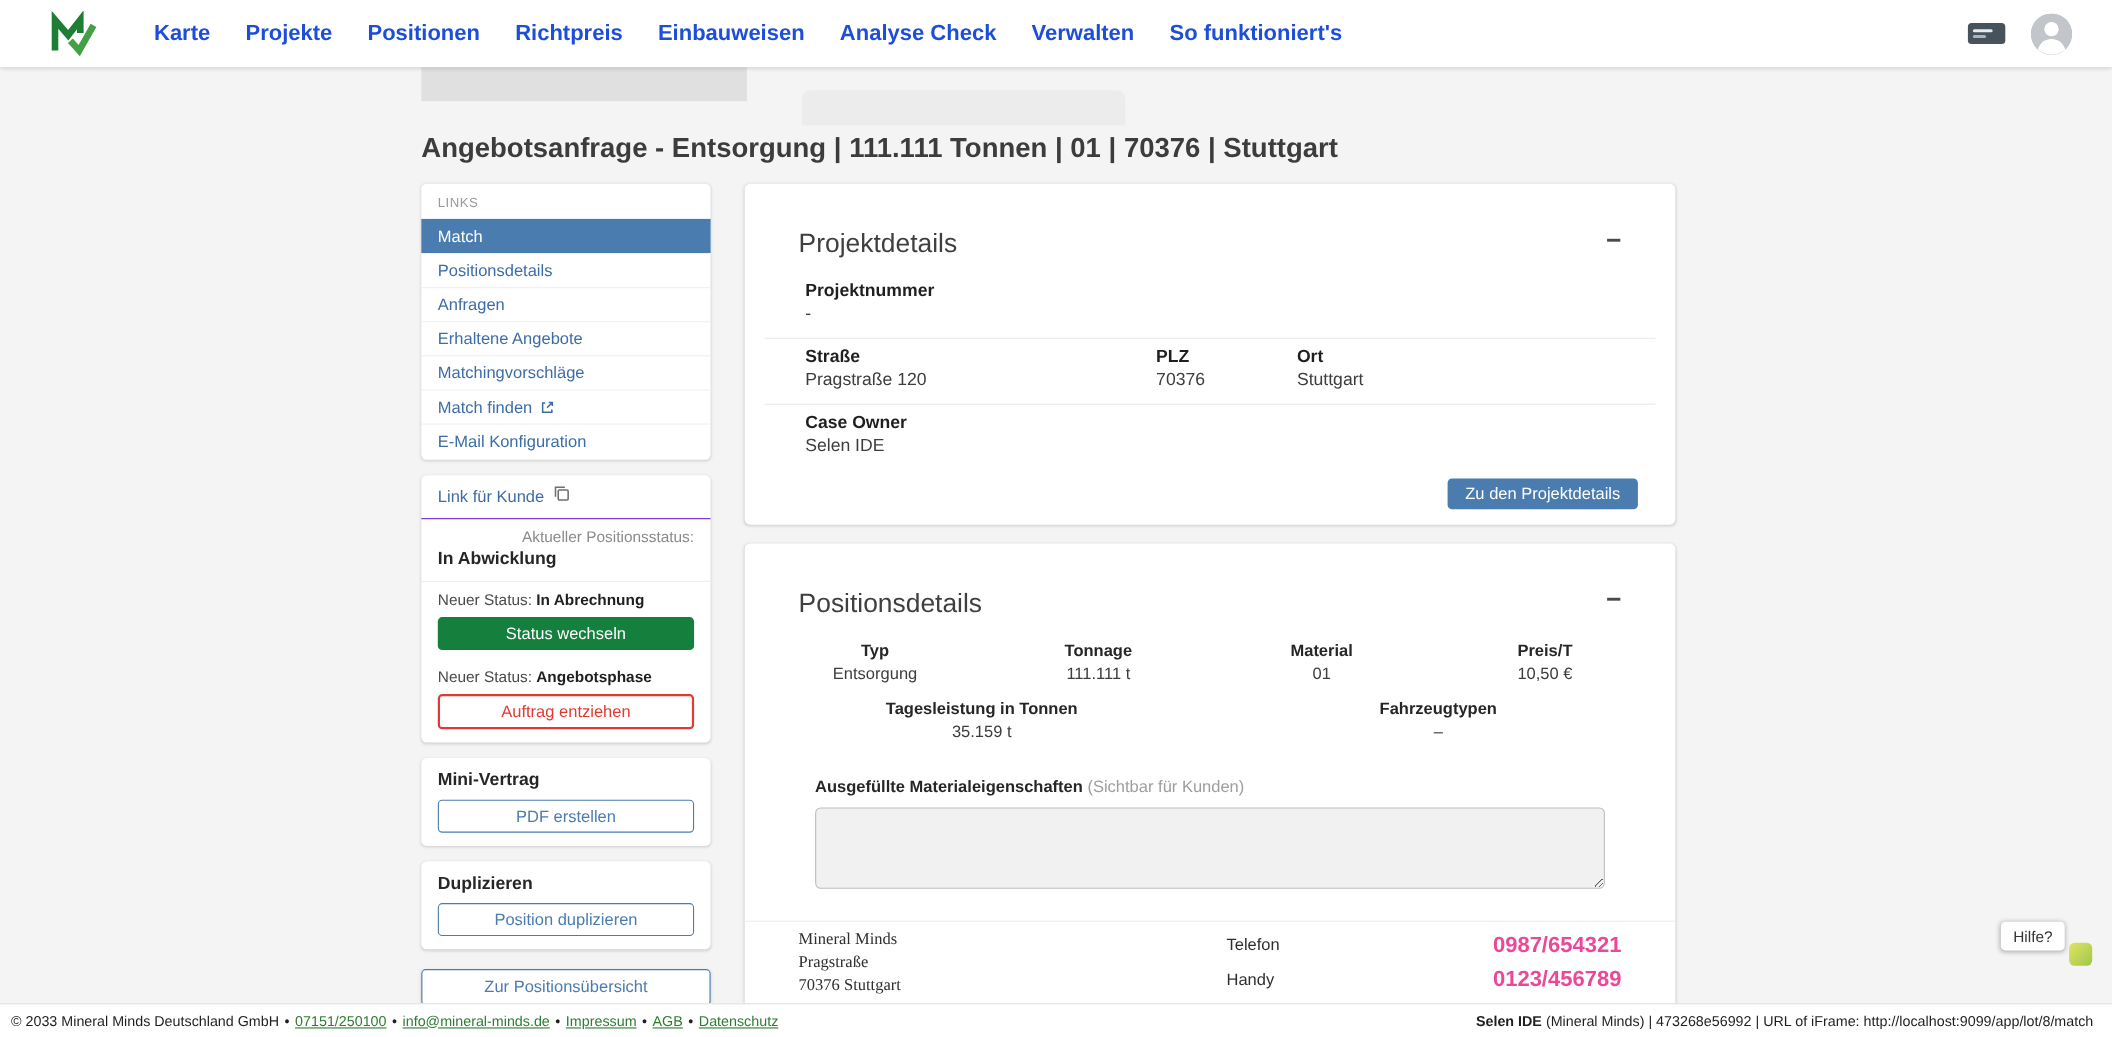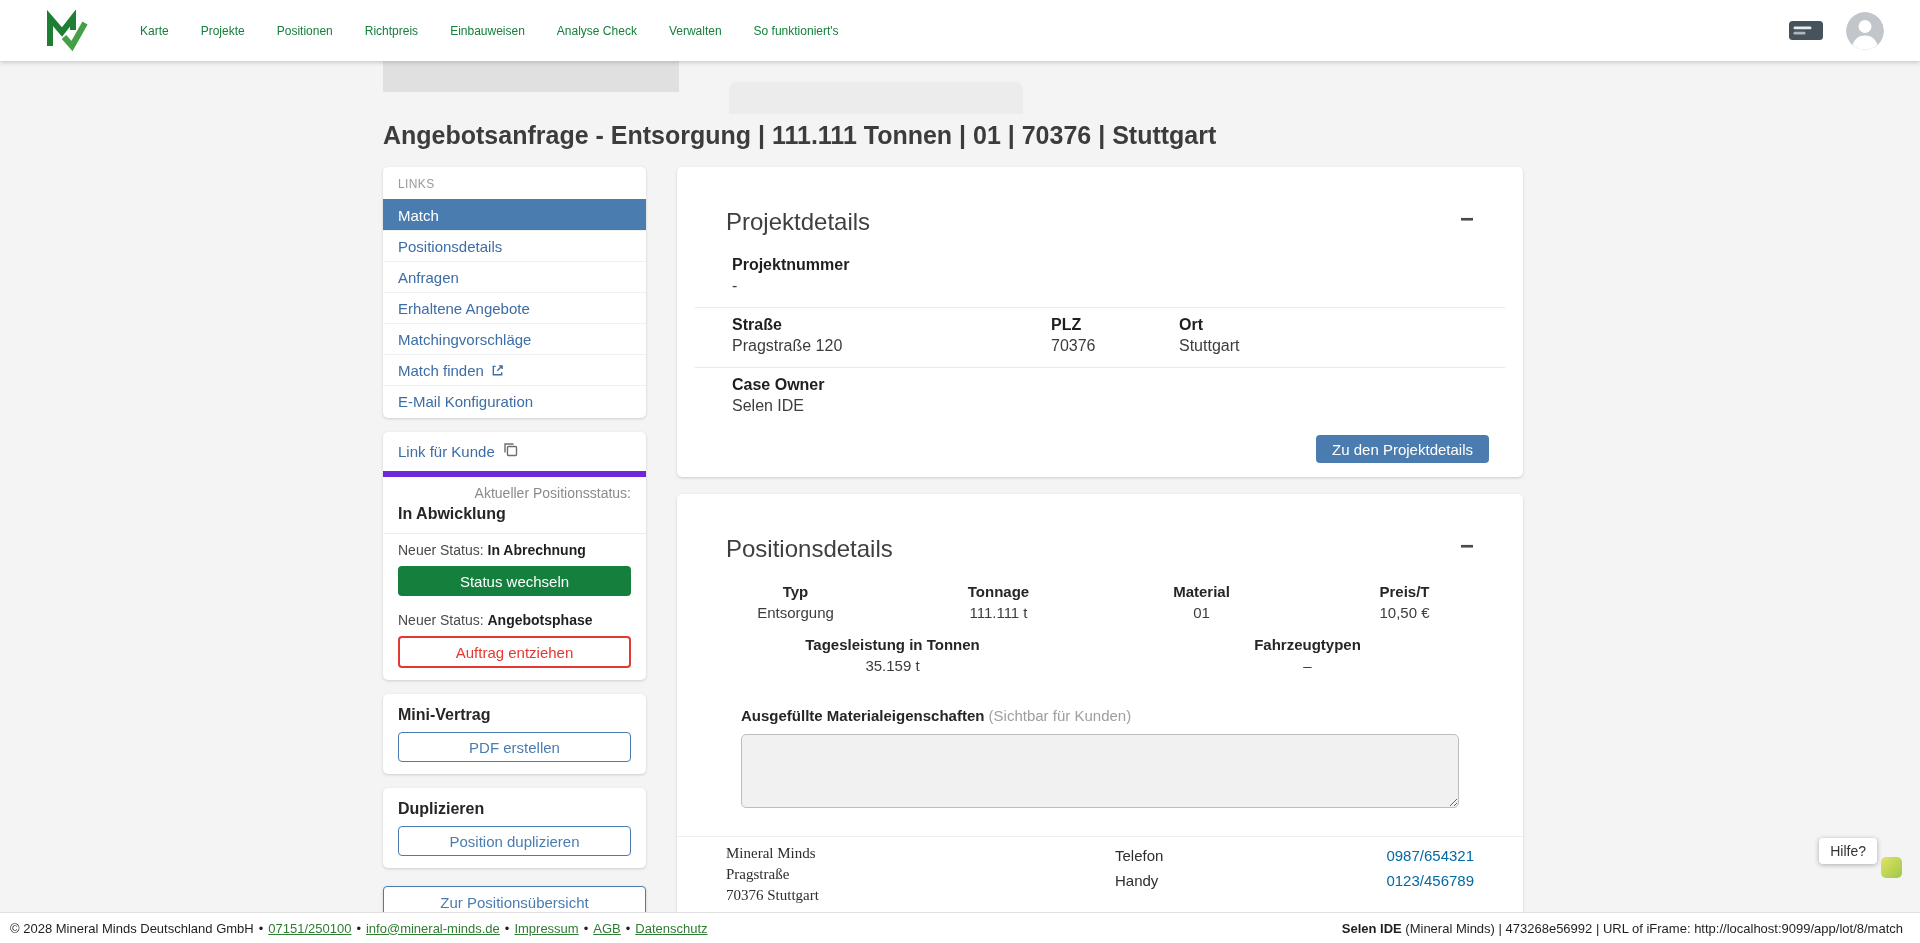--- a/index.html
+++ b/index.html
@@ -12,21 +12,21 @@
   .app{position:absolute;inset:0;background:#f4f4f4;}
 
   
   .navbar{
     position:absolute;top:0;left:0;right:0;height:61px;background:#fff;
     box-shadow:0 1px 5px rgba(0,0,0,.22);display:flex;align-items:center;
     padding:0 36px 0 43px;box-sizing:border-box;z-index:30;
   }
   .logo{display:flex;align-items:center;cursor:pointer;}
   .nav-links{display:flex;margin-left:51px;gap:32px;align-items:center;}
-  .nav-link{font-size:12px;font-weight:400;color:#15803d;cursor:pointer;white-space:nowrap;}
+  .nav-link{font-size:20px;font-weight:700;color:#1d4ed8;cursor:pointer;white-space:nowrap;}
   .nav-right{margin-left:auto;display:flex;align-items:center;gap:22px;}
   .icon-btn{cursor:pointer;display:flex;align-items:center;}
   .avatar{width:38px;height:38px;border-radius:50%;overflow:hidden;cursor:pointer;}
 
   
   .skel-a{position:absolute;left:383px;top:61px;width:296px;height:31px;background:#e0e0e0;z-index:1;}
   .skel-b{position:absolute;left:729px;top:82px;width:294px;height:32px;background:#ececec;border-radius:8px 8px 0 0;z-index:1;}
 
   
   .container{position:absolute;left:383px;top:120px;width:1140px;z-index:2;}
@@ -42,21 +42,21 @@
   .menu-item{
     display:flex;align-items:center;gap:7px;padding:0 15px;height:30px;
     font-size:15px;color:#3d6da6;border-top:1px solid #f0f0f0;cursor:pointer;
   }
   .menu-item.active{background:#4a7cb0;color:#fff;border-top-color:transparent;}
   .ext-icon{display:inline-flex;margin-top:1px;}
 
   
   .status-card{margin-top:14px;}
   .kunde-row{display:flex;align-items:center;gap:8px;padding:9px 15px;font-size:15px;
-    color:#3d6da6;cursor:pointer;border-bottom:6px solid #6d28d9;line-height:21px;}
+    color:#3d6da6;cursor:pointer;border-bottom:1px solid #6d28d9;line-height:21px;}
   .status-section{padding:8px 15px 10px;border-bottom:1px solid #ededed;}
   .status-label{font-size:14px;color:#8b8b8b;line-height:16px;text-align:right;}
   .status-value{font-size:16px;font-weight:700;color:#262626;margin-top:3px;line-height:19px;}
   .new-block{padding:8px 15px 10px;}
   .new-block2{padding:6px 15px 12px;}
   .new-line{font-size:14px;color:#4a4a4a;margin-bottom:7px;line-height:17px;}
   .new-line b{color:#1f1f1f;}
   button{font-family:inherit;}
   .btn{display:block;width:100%;border-radius:4px;font-size:15px;cursor:pointer;line-height:1;}
   .btn-primary{height:30px;background:#15803d;color:#fff;border:none;}
@@ -92,21 +92,21 @@
   .props-label{font-size:15px;font-weight:700;color:#262626;}
   .props-hint{color:#9e9e9e;font-weight:400;}
   .props textarea{margin-top:10px;width:100%;height:74px;box-sizing:border-box;background:#f1f1f1;
     border:1px solid #bdbdbd;border-radius:5px;resize:vertical;font-family:inherit;font-size:15px;padding:6px 8px;}
   .contact{margin-top:24px;border-top:1px solid #ededed;padding:6px 49px 20px;display:flex;
     justify-content:space-between;}
   .addr div{font-size:15px;color:#2e2e2e;line-height:21px;font-family:Liberation Serif, serif;}
   .phones{width:359px;}
   .phone-row{display:flex;justify-content:space-between;align-items:center;padding:4px 0;}
   .phone-label{font-size:15px;color:#2e2e2e;}
-  .phone-value{font-size:15px;color:#0369a1;cursor:pointer;}
+  .phone-value{font-size:20px;color:#ec4899;cursor:pointer;font-weight:bold;}
 
   
   .help-bubble{position:absolute;top:838px;right:43px;background:#fff;border-radius:4px;
     box-shadow:0 1px 5px rgba(0,0,0,.3);padding:5px 11px;font-size:14px;color:#333;z-index:25;cursor:pointer;}
   .help-launcher{position:absolute;top:857px;right:18px;width:21px;height:21px;border-radius:5px;
     background:linear-gradient(135deg,#e0e465 0%,#9fc748 100%);z-index:24;cursor:pointer;}
 
   
   .footer{position:absolute;bottom:0;left:0;right:0;height:31px;background:#fff;border-top:1px solid #e0e0e0;
     display:flex;align-items:center;justify-content:space-between;padding:0 17px 0 10px;box-sizing:border-box;
@@ -341,21 +341,21 @@
         </section>
       </main>
     </div>
   </div>
 
   <div class="help-launcher"></div>
   <div class="help-bubble">Hilfe?</div>
 
   <footer class="footer">
     <div class="footer-left">
-      <span>© 2028 Mineral Minds Deutschland GmbH</span>
+      <span>© 2033 Mineral Minds Deutschland GmbH</span>
       <span class="sep">•</span>
       <span class="flink">07151/250100</span>
       <span class="sep">•</span>
       <span class="flink">info@mineral-minds.de</span>
       <span class="sep">•</span>
       <span class="flink">Impressum</span>
       <span class="sep">•</span>
       <span class="flink">AGB</span>
       <span class="sep">•</span>
       <span class="flink">Datenschutz</span>

